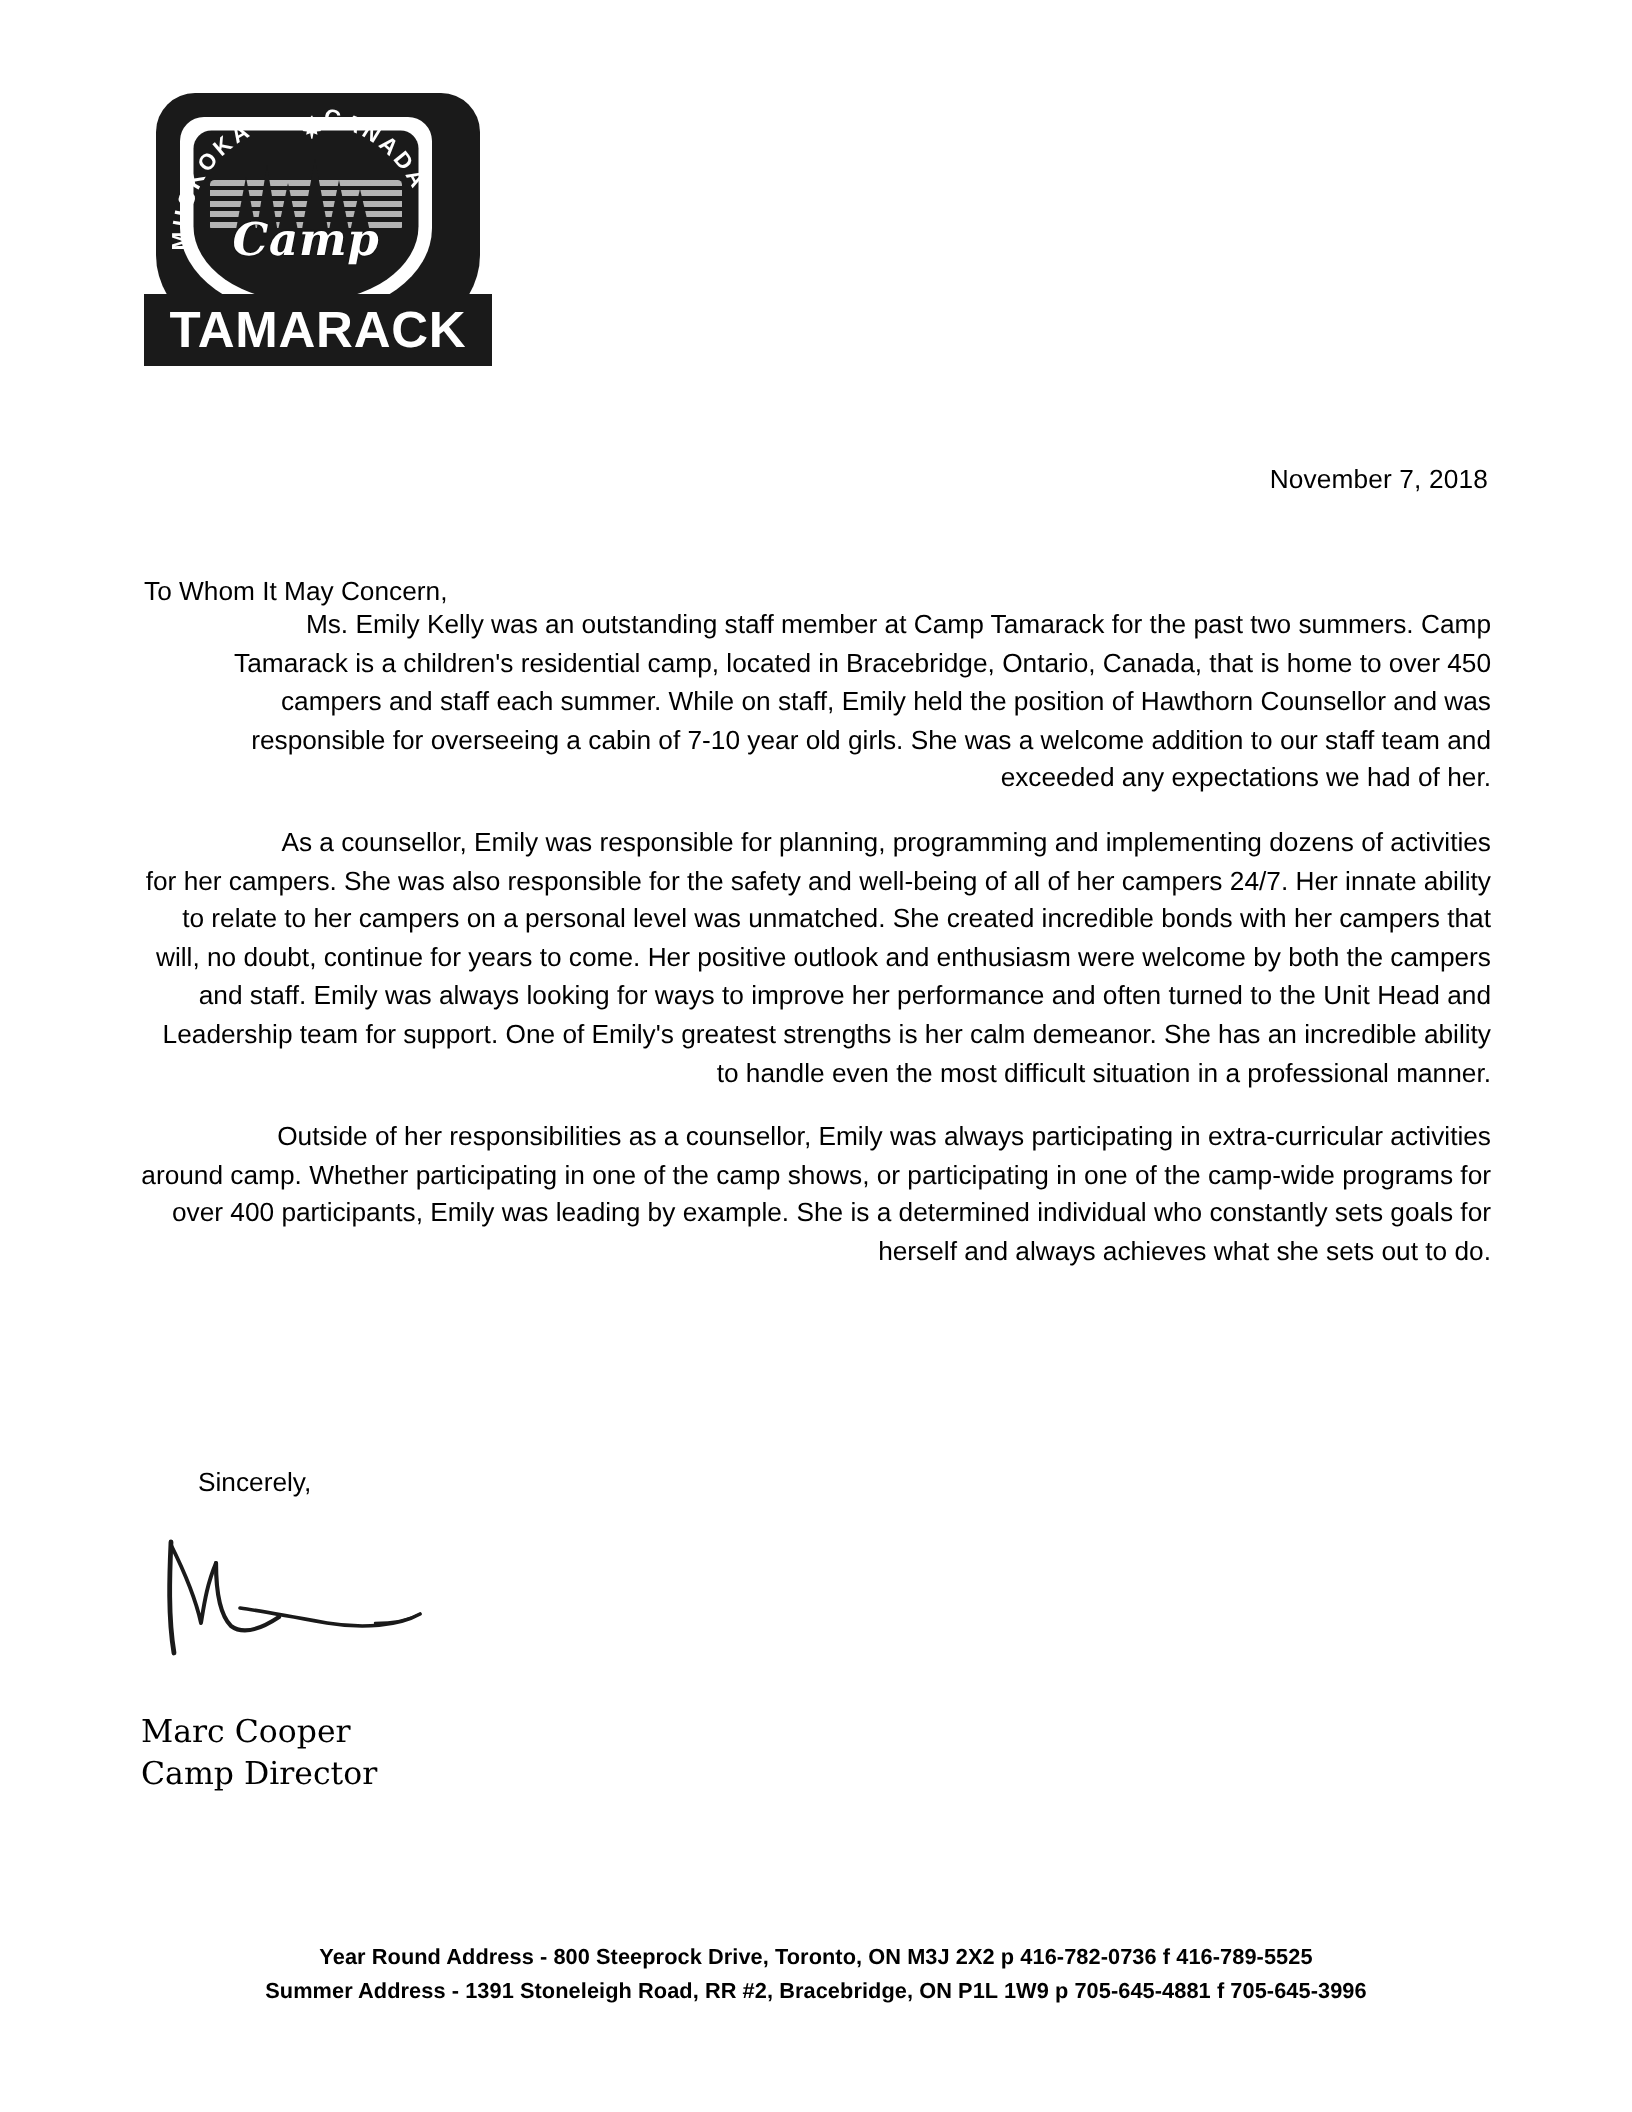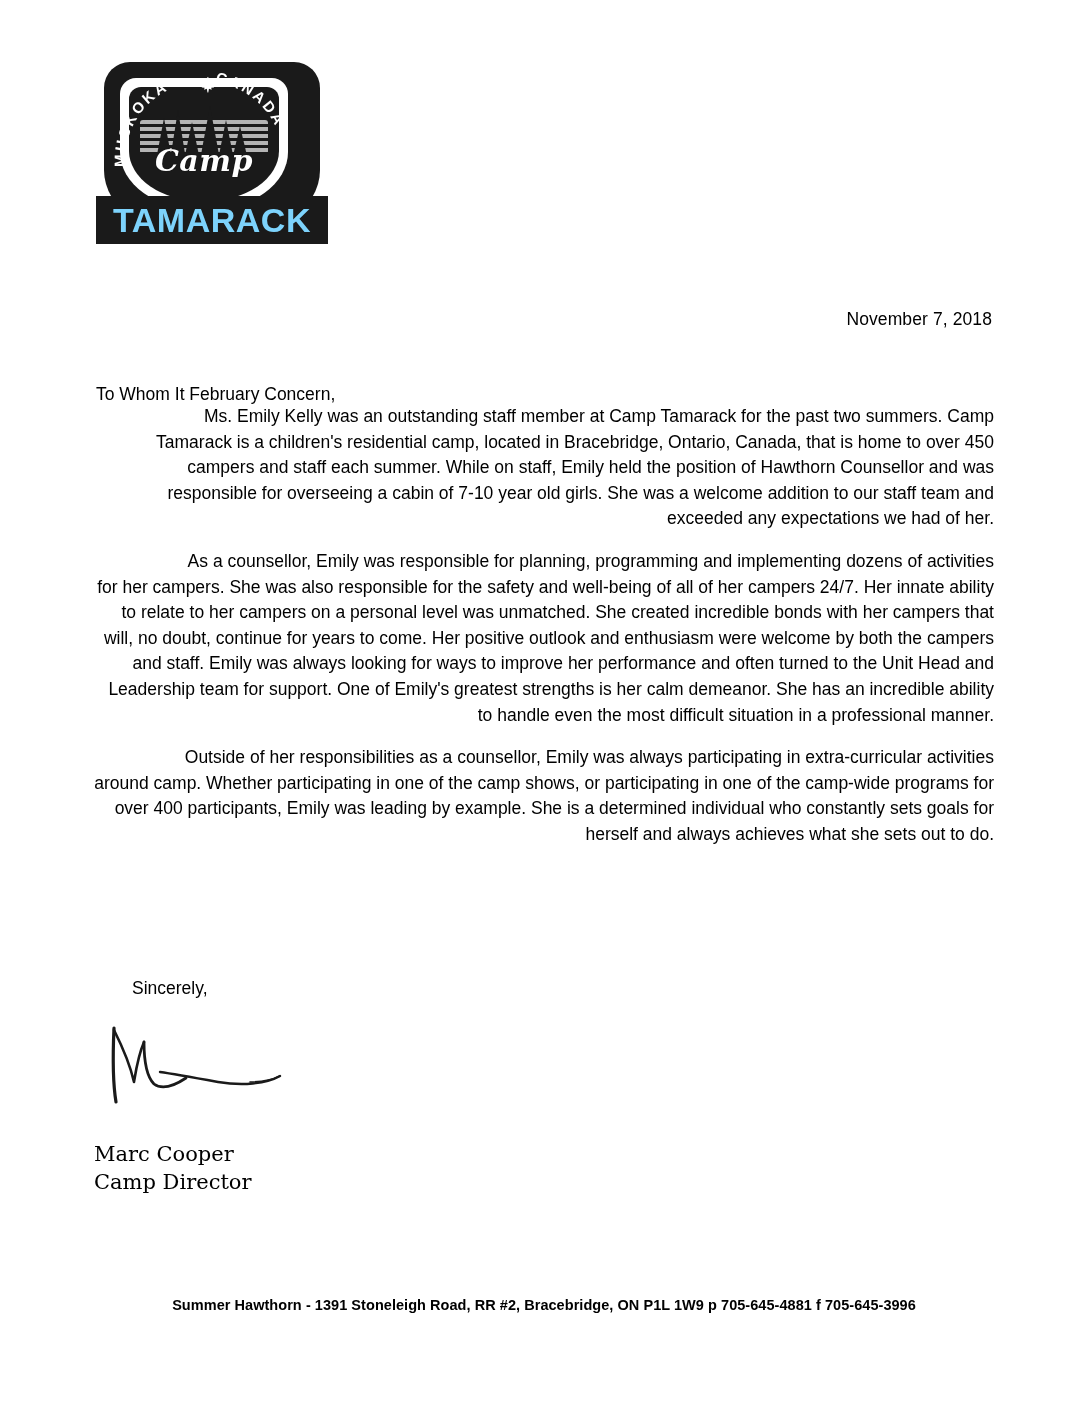--- a/index.html
+++ b/index.html
@@ -114,21 +114,21 @@
     left: 0px;
     top: 134px;
     width: 232px;
     height: 48px;
     background: #1a1a1a;
     display: flex;
     align-items: center;
     justify-content: center;
   }
   .logo-band span {
-    color: #7dd3fc;
+    color: #ffffff;
     font-family: "Liberation Sans", sans-serif;
     font-weight: 700;
     font-size: 34px;
     letter-spacing: .5px;
     line-height: 1;
   }
 
   
   .letter-date {
     position: absolute;
@@ -246,21 +246,21 @@
 
     <div class="logo-script">Camp</div>
 
     <div class="logo-band">
       <span>TAMARACK</span>
     </div>
   </div>
 
   <div class="letter-date">November 7, 2018</div>
 
-  <div class="salutation">To Whom It February Concern,</div>
+  <div class="salutation">To Whom It May Concern,</div>
 
   <div class="body-text">
     <p>Ms. Emily Kelly was an outstanding staff member at Camp Tamarack for the past two summers.  Camp Tamarack is a children's residential camp, located in Bracebridge, Ontario, Canada, that is home to over 450 campers and staff each summer.  While on staff, Emily held the position of Hawthorn Counsellor and was responsible for overseeing a cabin of 7-10 year old girls.  She was a welcome addition to our staff team and exceeded any expectations we had of her.</p>
     <p>As a counsellor, Emily was responsible for planning, programming and implementing dozens of activities for her campers.  She was also responsible for the safety and well-being of all of her campers 24/7.  Her innate ability to relate to her campers on a personal level was unmatched.  She created incredible bonds with her campers that will, no doubt, continue for years to come. Her positive outlook and enthusiasm were welcome by both the campers and staff.  Emily was always looking for ways to improve her performance and often turned to the Unit Head and Leadership team for support.    One of Emily's greatest strengths is her calm demeanor.  She has an incredible ability to handle even the most difficult situation in a professional manner.</p>
     <p>Outside of her responsibilities as a counsellor, Emily was always participating in extra-curricular activities around camp.  Whether participating in one of the camp shows, or participating in one of the camp-wide programs for over 400 participants, Emily was leading by example.  She is a determined individual who constantly sets goals for herself and always achieves what she sets out to do.</p>
   </div>
 
   <div class="closing">Sincerely,</div>
 
   <div class="signature">
@@ -275,17 +275,20 @@
     </svg>
   </div>
 
   <div class="sign-name">
     <div>Marc Cooper</div>
     <div>Camp Director</div>
   </div>
 
   <div class="footer">
     <div class="line">
-      <span class="label">Summer Hawthorn</span><span> - 1391 Stoneleigh Road, RR #2, Bracebridge, ON P1L 1W9  p 705-645-4881  f 705-645-3996</span>
+      <span class="label">Year Round Address</span><span> - 800 Steeprock Drive, Toronto, ON M3J 2X2  p 416-782-0736  f 416-789-5525</span>
+    </div>
+    <div class="line">
+      <span class="label">Summer Address</span><span> - 1391 Stoneleigh Road, RR #2, Bracebridge, ON P1L 1W9  p 705-645-4881  f 705-645-3996</span>
     </div>
   </div>
 
 </div>
 
 </body></html>

